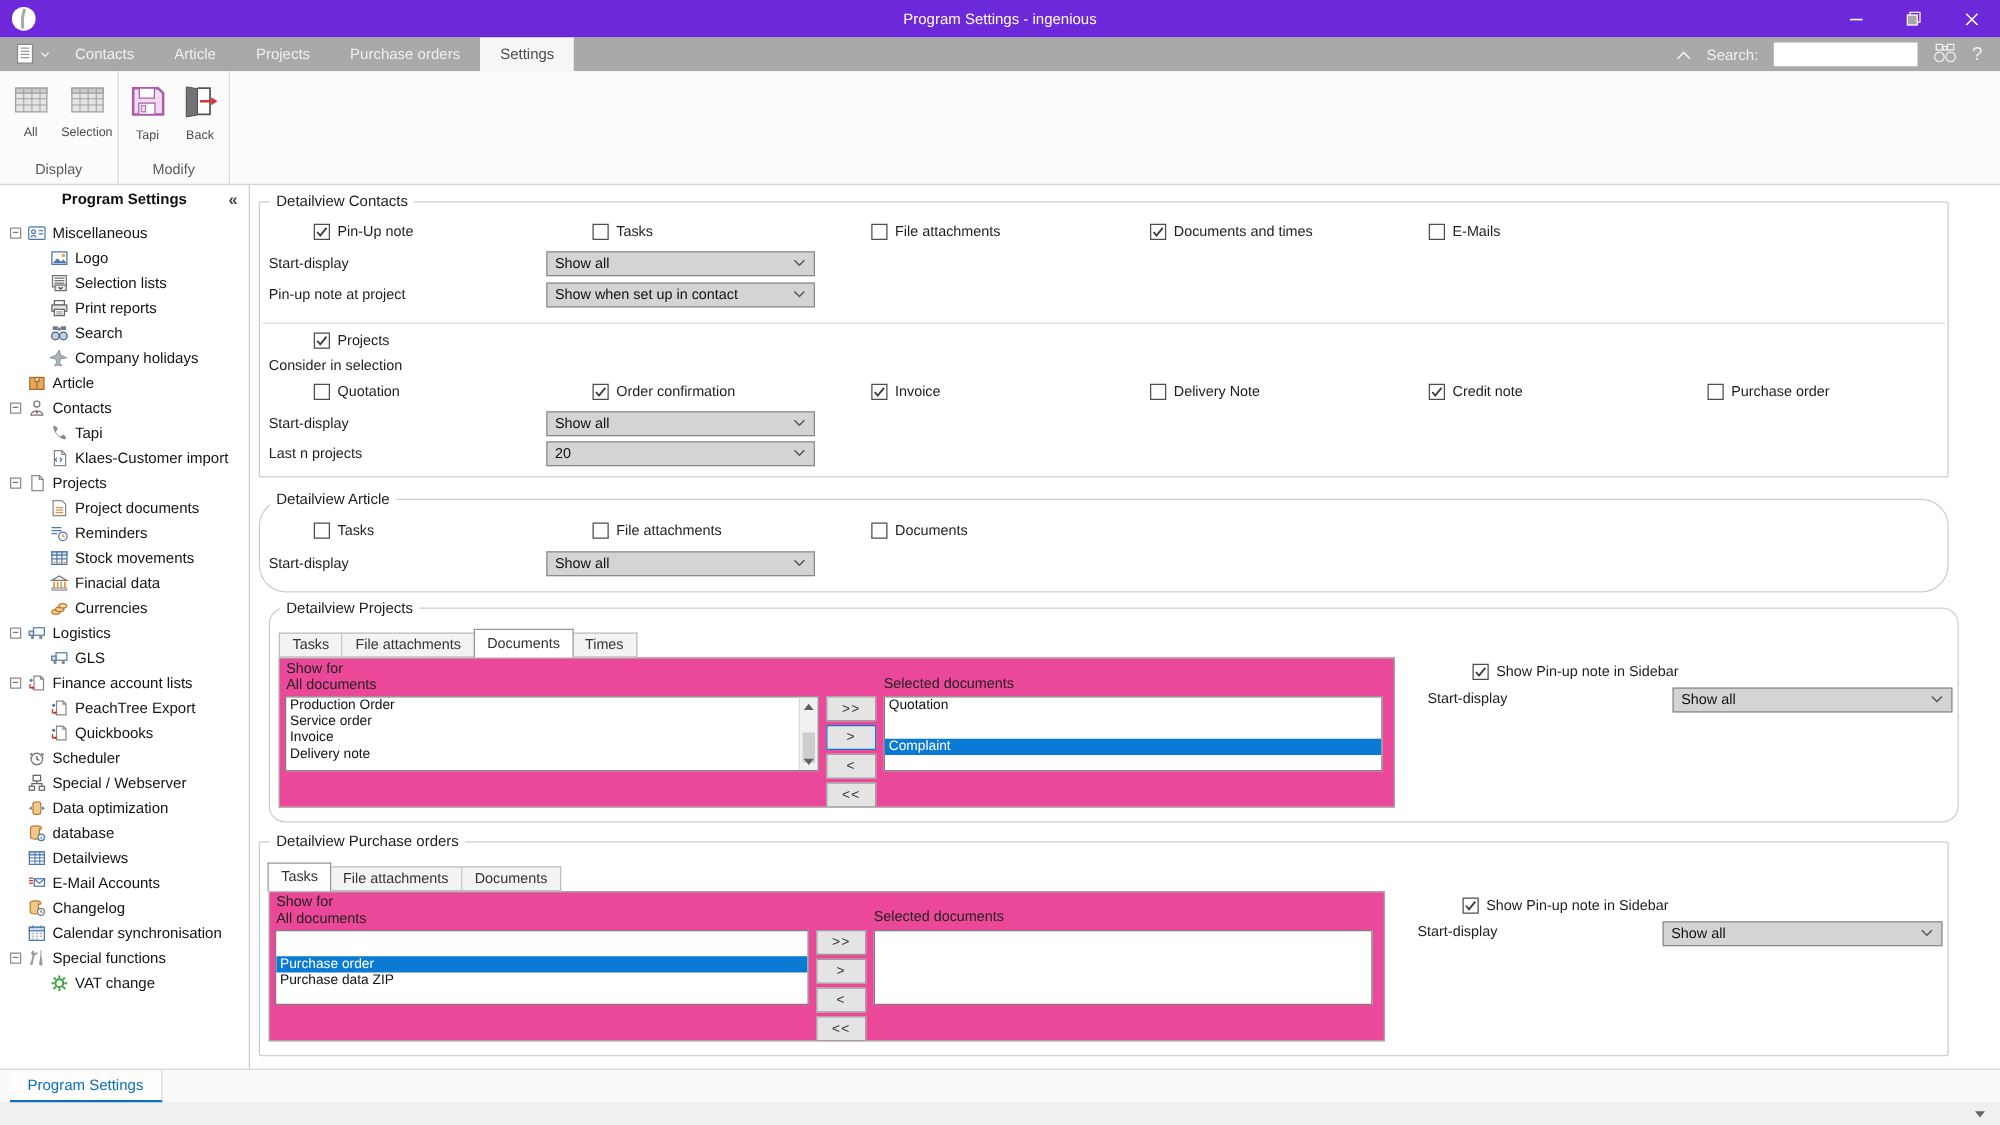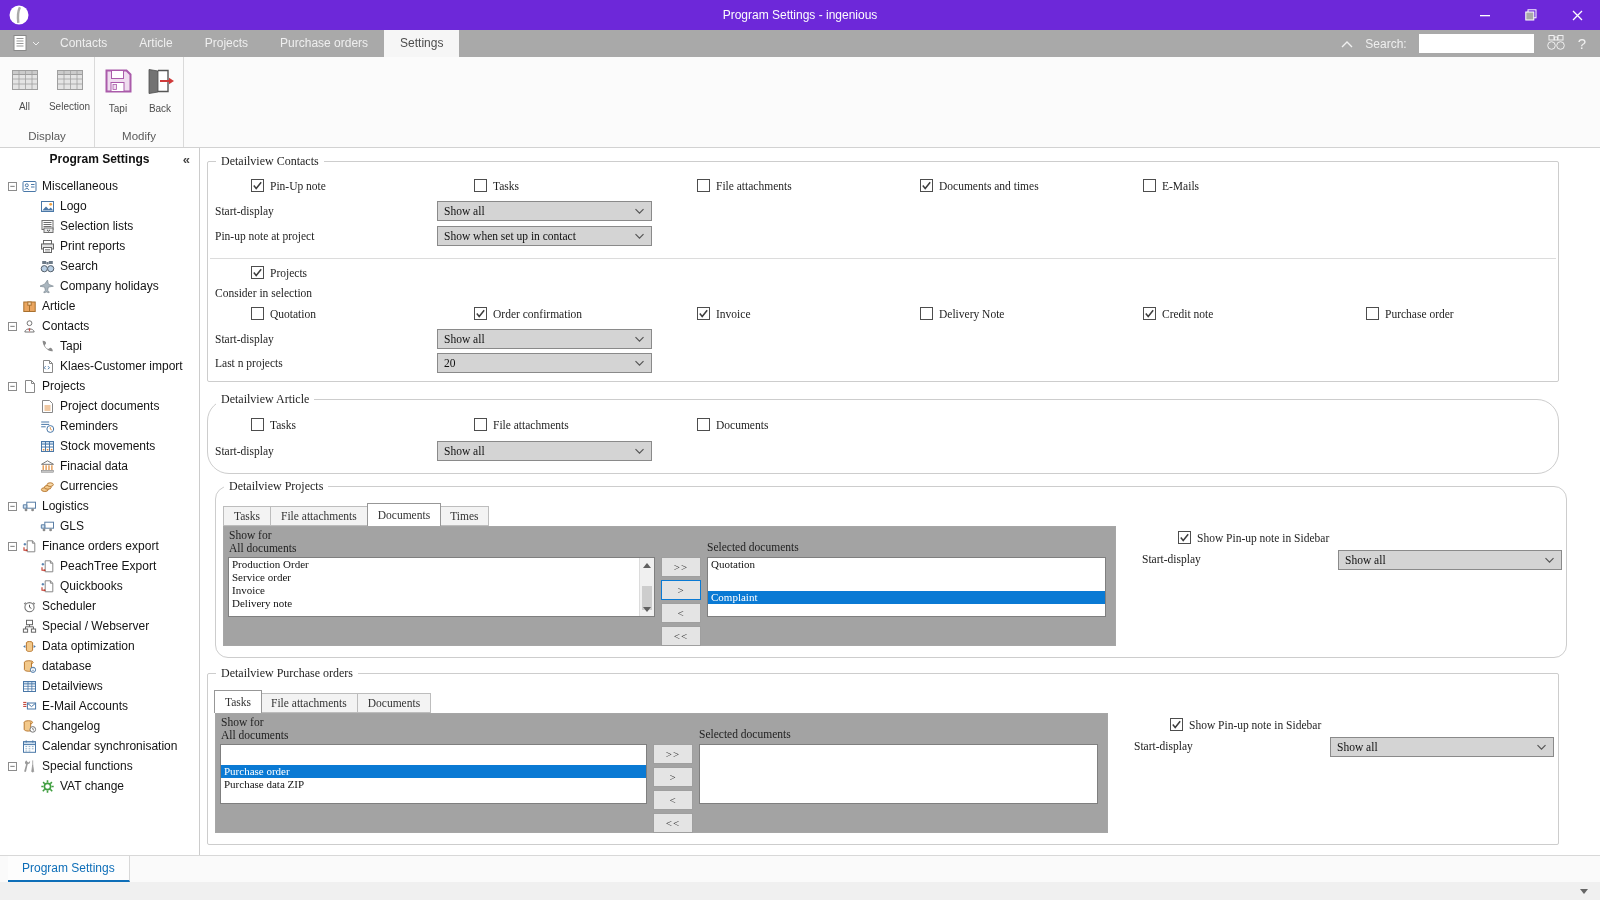--- a/index.html
+++ b/index.html
@@ -40,38 +40,38 @@
   .tree-item { display:flex; align-items:center; height:20px; white-space:nowrap; }
   .tree-item.lvl0 { padding-left:4px; }
   .tree-item.lvl1 { padding-left:22px; }
   .exslot { width:17px; flex:none; display:flex; align-items:center; justify-content:center; }
   .exbox { width:9px; height:9px; border:1px solid #8c8c8c; background:#fff; font-size:9px; line-height:7px; text-align:center; color:#333; }
   .ticon { width:16px; height:15px; flex:none; margin-right:5px; display:flex; align-items:center; justify-content:center; }
   .tlabel { font-size:12px; color:#141414; }
 
   
   .main { position:absolute; left:200px; top:148px; width:1400px; height:707px; background:#fff; }
-  .gbx { position:absolute; border:1px solid #cdcdcd; border-radius:2px;font-family:Liberation Serif, serif; }
+  .gbx { position:absolute; border:1px solid #cdcdcd; border-radius:2px; }
   .gbx .legend { position:absolute; top:-8px; left:8px; background:#fff; padding:0 5px; font-size:12px; color:#1e1e1e; }
   .cbrow { position:absolute; left:7px; display:grid; grid-template-columns:repeat(6,223px);margin-left:36px; }
   .cb { display:flex; align-items:center; gap:6px; font-size:11.5px; color:#1e1e1e; height:15px; }
   .cbbox { width:13px; height:13px; border:1px solid #4d4d4d; background:#fff; display:flex; align-items:center; justify-content:center; flex:none; }
   .field { position:absolute; left:7px; display:flex; align-items:center; height:20px; }
   .flabel { width:222px; font-size:11.5px; color:#1e1e1e; }
   .dd { height:20px; width:215px; background:#d4d4d4; border:1px solid #8a8a8a; display:flex; align-items:center; padding:0 6px; font-size:11.5px; color:#101010; }
   .dd .chev { margin-left:auto; }
   .sep { position:absolute; left:2px; right:2px; border-top:1px solid #dcdcdc; }
   .plain-label { position:absolute; left:7px; font-size:11.5px; color:#1e1e1e; }
 
   
   .tabstrip { position:absolute; left:7px; top:16px; height:23px; display:flex; align-items:flex-end; z-index:2; }
   .stab { height:20px; line-height:19px; padding:0 10px; font-size:11.5px; color:#333; background:#f3f3f3; border:1px solid #bdbdbd; border-left:none; }
   .stab:first-child { border-left:1px solid #bdbdbd; }
   .stab.active { position:relative; height:23px; line-height:22px; background:#fff; border:1px solid #979797; border-bottom:none; margin:0 -1px; z-index:3; }
-  .dualbox { position:absolute; left:7px; top:39px; width:893px; height:120px; border:1px solid #a6a6a6; background:#a3a3a3; }
+  .dualbox { position:absolute; left:7px; top:39px; width:893px; height:120px; border:1px solid #a6a6a6; background:#ec4899; }
   .showfor-1 { position:absolute; left:5px; top:2px; font-size:11.5px; line-height:13px; }
   .showfor-2 { position:absolute; left:5px; top:15px; font-size:11.5px; line-height:13px; }
   .sel-label { position:absolute; left:483px; top:14px; font-size:11.5px; }
   .lbox { position:absolute; top:30px; height:60px; border:1px solid #7f7f7f; background:#fff; overflow:hidden; }
   .lbox.left { left:4px; width:427px; }
   .lbox.right { left:483px; width:399px; }
   .opts { position:absolute; left:0; top:0; right:0; }
   .lbox.has-scroll .opts { right:15px; }
   .opt { height:13px; line-height:13px; font-size:11px; padding-left:3px; color:#111; white-space:nowrap; }
   .opt.selected { background:#0a7ad4; color:#fff;margin-top:20px; }
@@ -427,21 +427,21 @@
         </span>
         <span class="ticon">
           <svg width="15" height="15" viewBox="0 0 15 15">
             <path d="M5.2 1.8h5.2l2.4 2.4v8.6H5.2z" fill="#fff" stroke="#888"></path>
             <path d="M10.4 1.8v2.4h2.4" fill="none" stroke="#888"></path>
             <path d="M1.6 5.2h2.6M2.9 3.9v2.6" stroke="#4a78a8" stroke-width="1.1"></path>
             <path d="M2 8.2v3h2.6" fill="none" stroke="#c0392b" stroke-width="1.1"></path>
             <path d="M6 11.2l-2.2-1.3v2.6z" fill="#c0392b"></path>
           </svg>
         </span>
-        <span class="tlabel">Finance orders export</span>
+        <span class="tlabel">Finance account lists</span>
       </div>
       <div class="tree-item lvl1">
         <span class="exslot"></span>
         <span class="ticon">
           <svg width="15" height="15" viewBox="0 0 15 15">
             <path d="M5.2 1.8h5.2l2.4 2.4v8.6H5.2z" fill="#fff" stroke="#888"></path>
             <path d="M10.4 1.8v2.4h2.4" fill="none" stroke="#888"></path>
             <path d="M1.6 5.2h2.6M2.9 3.9v2.6" stroke="#4a78a8" stroke-width="1.1"></path>
             <path d="M2 8.2v3h2.6" fill="none" stroke="#c0392b" stroke-width="1.1"></path>
             <path d="M6 11.2l-2.2-1.3v2.6z" fill="#c0392b"></path>

